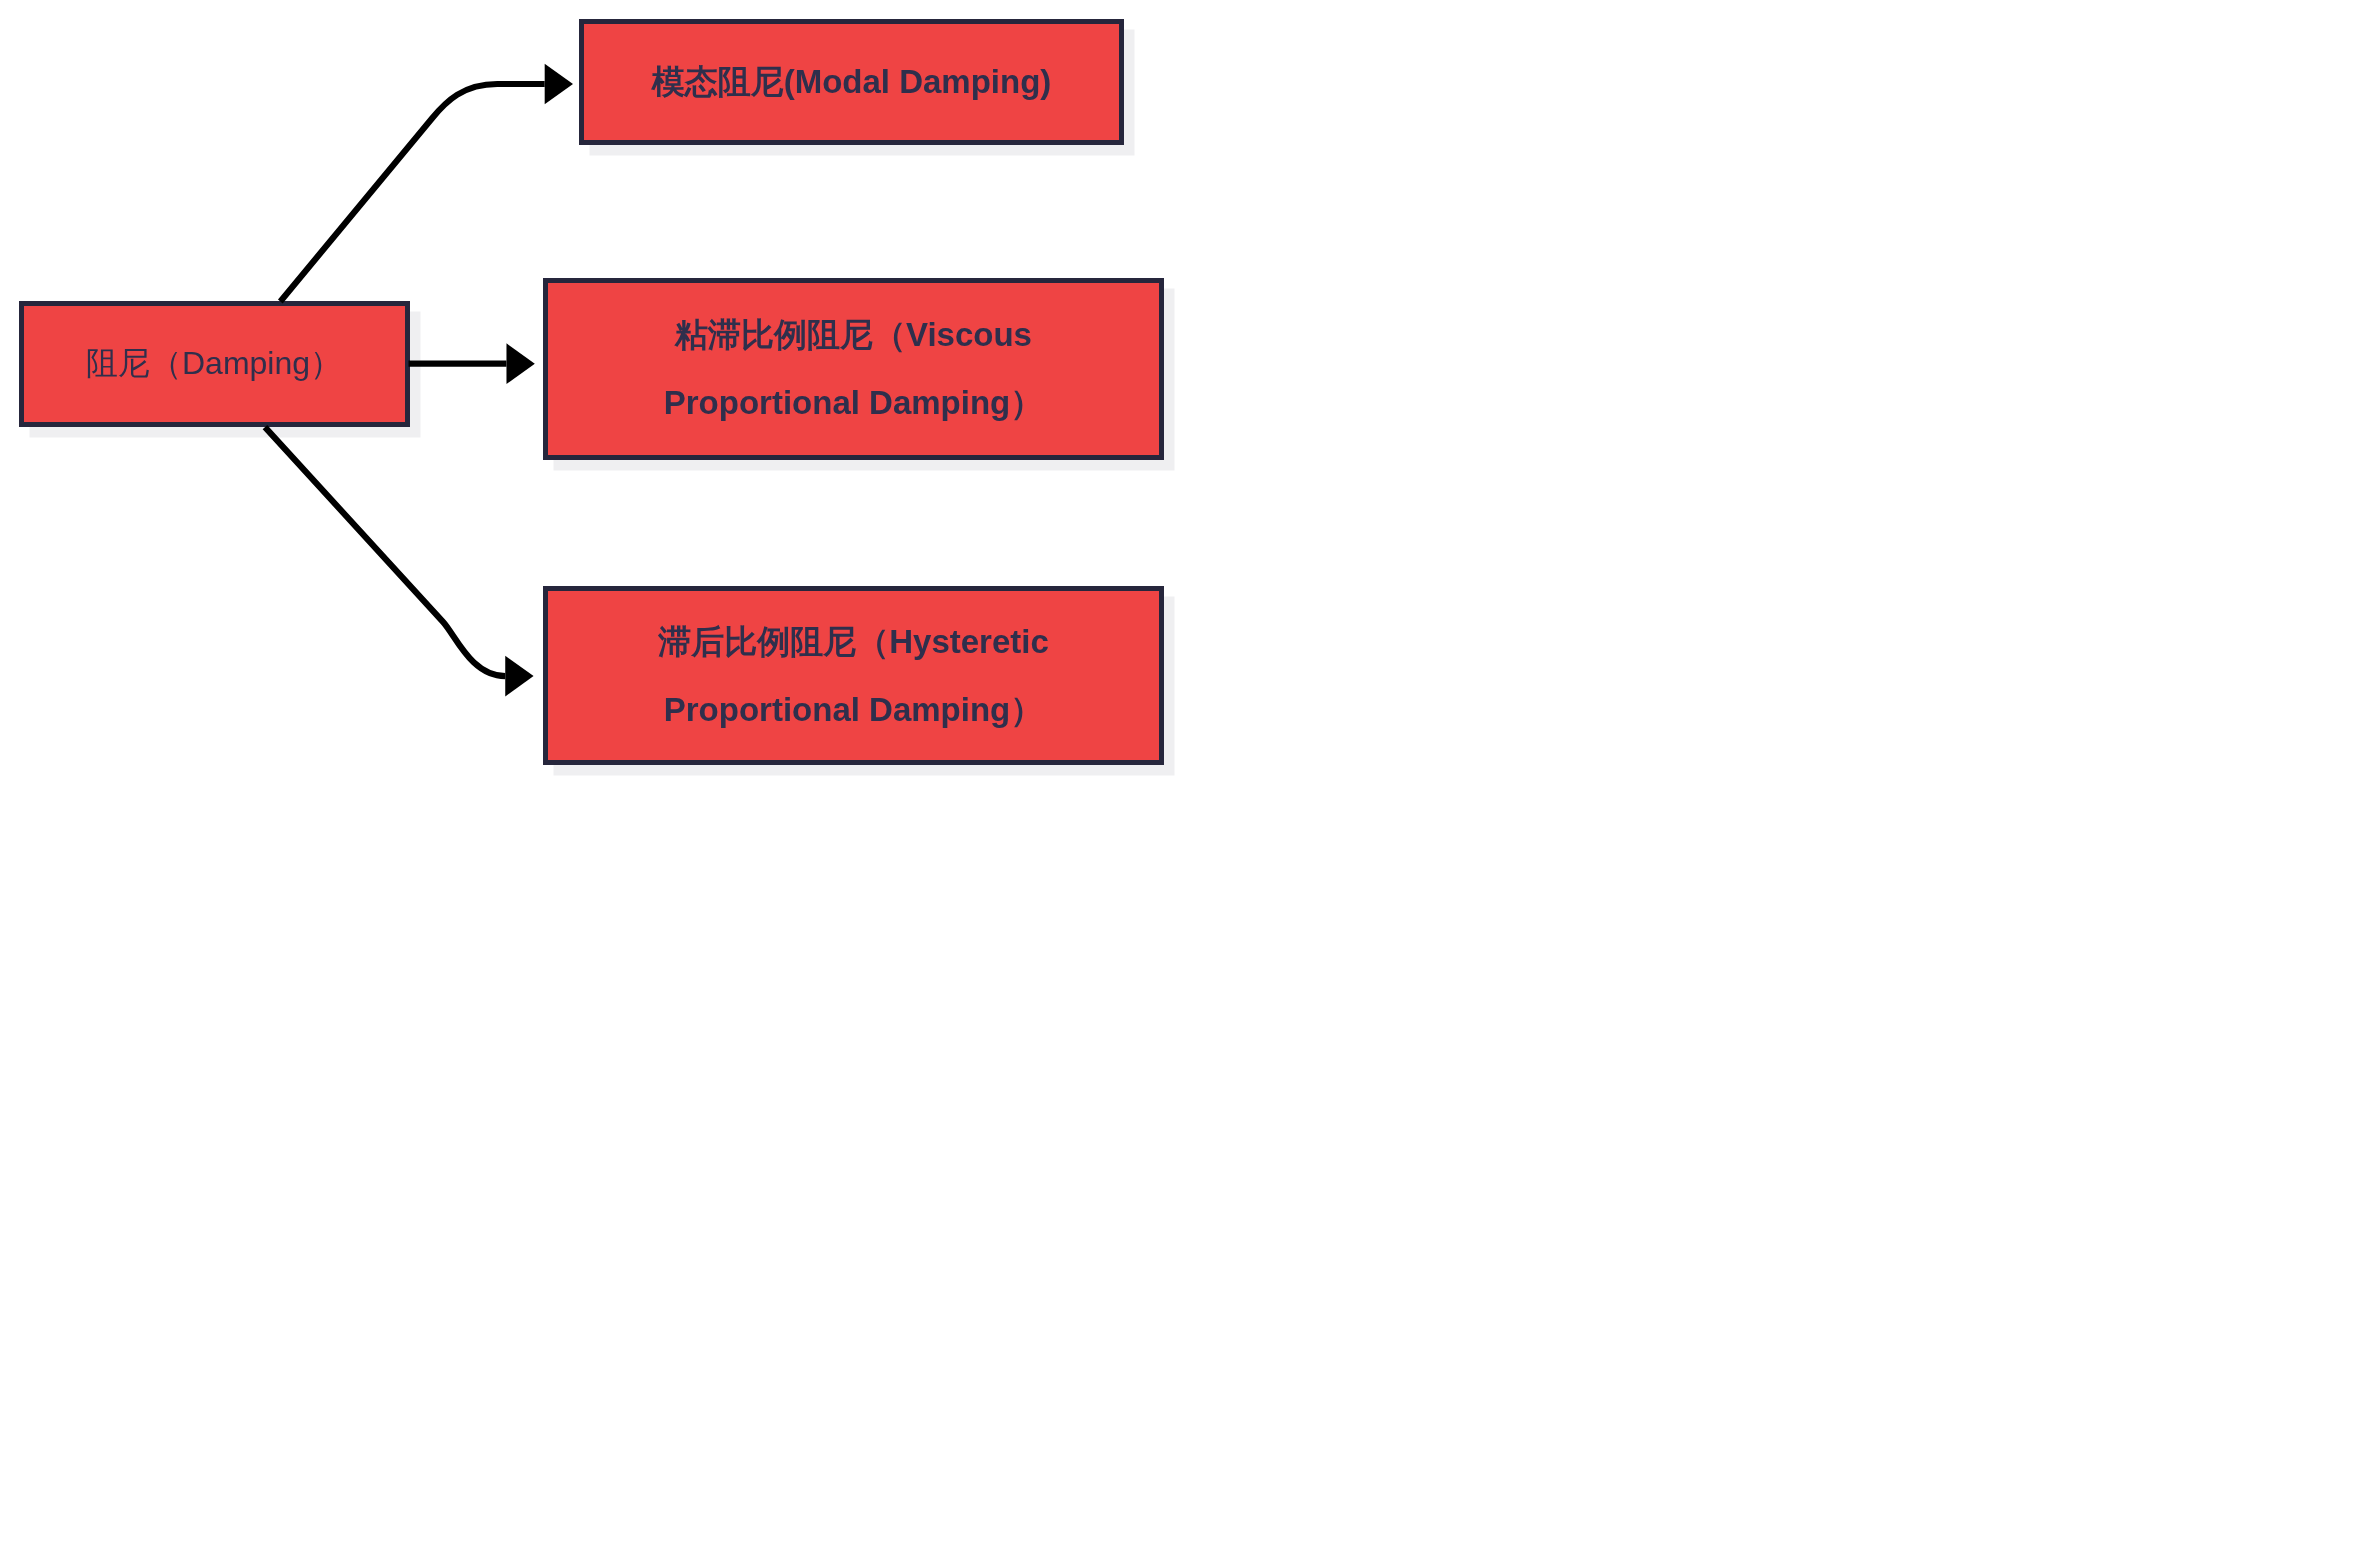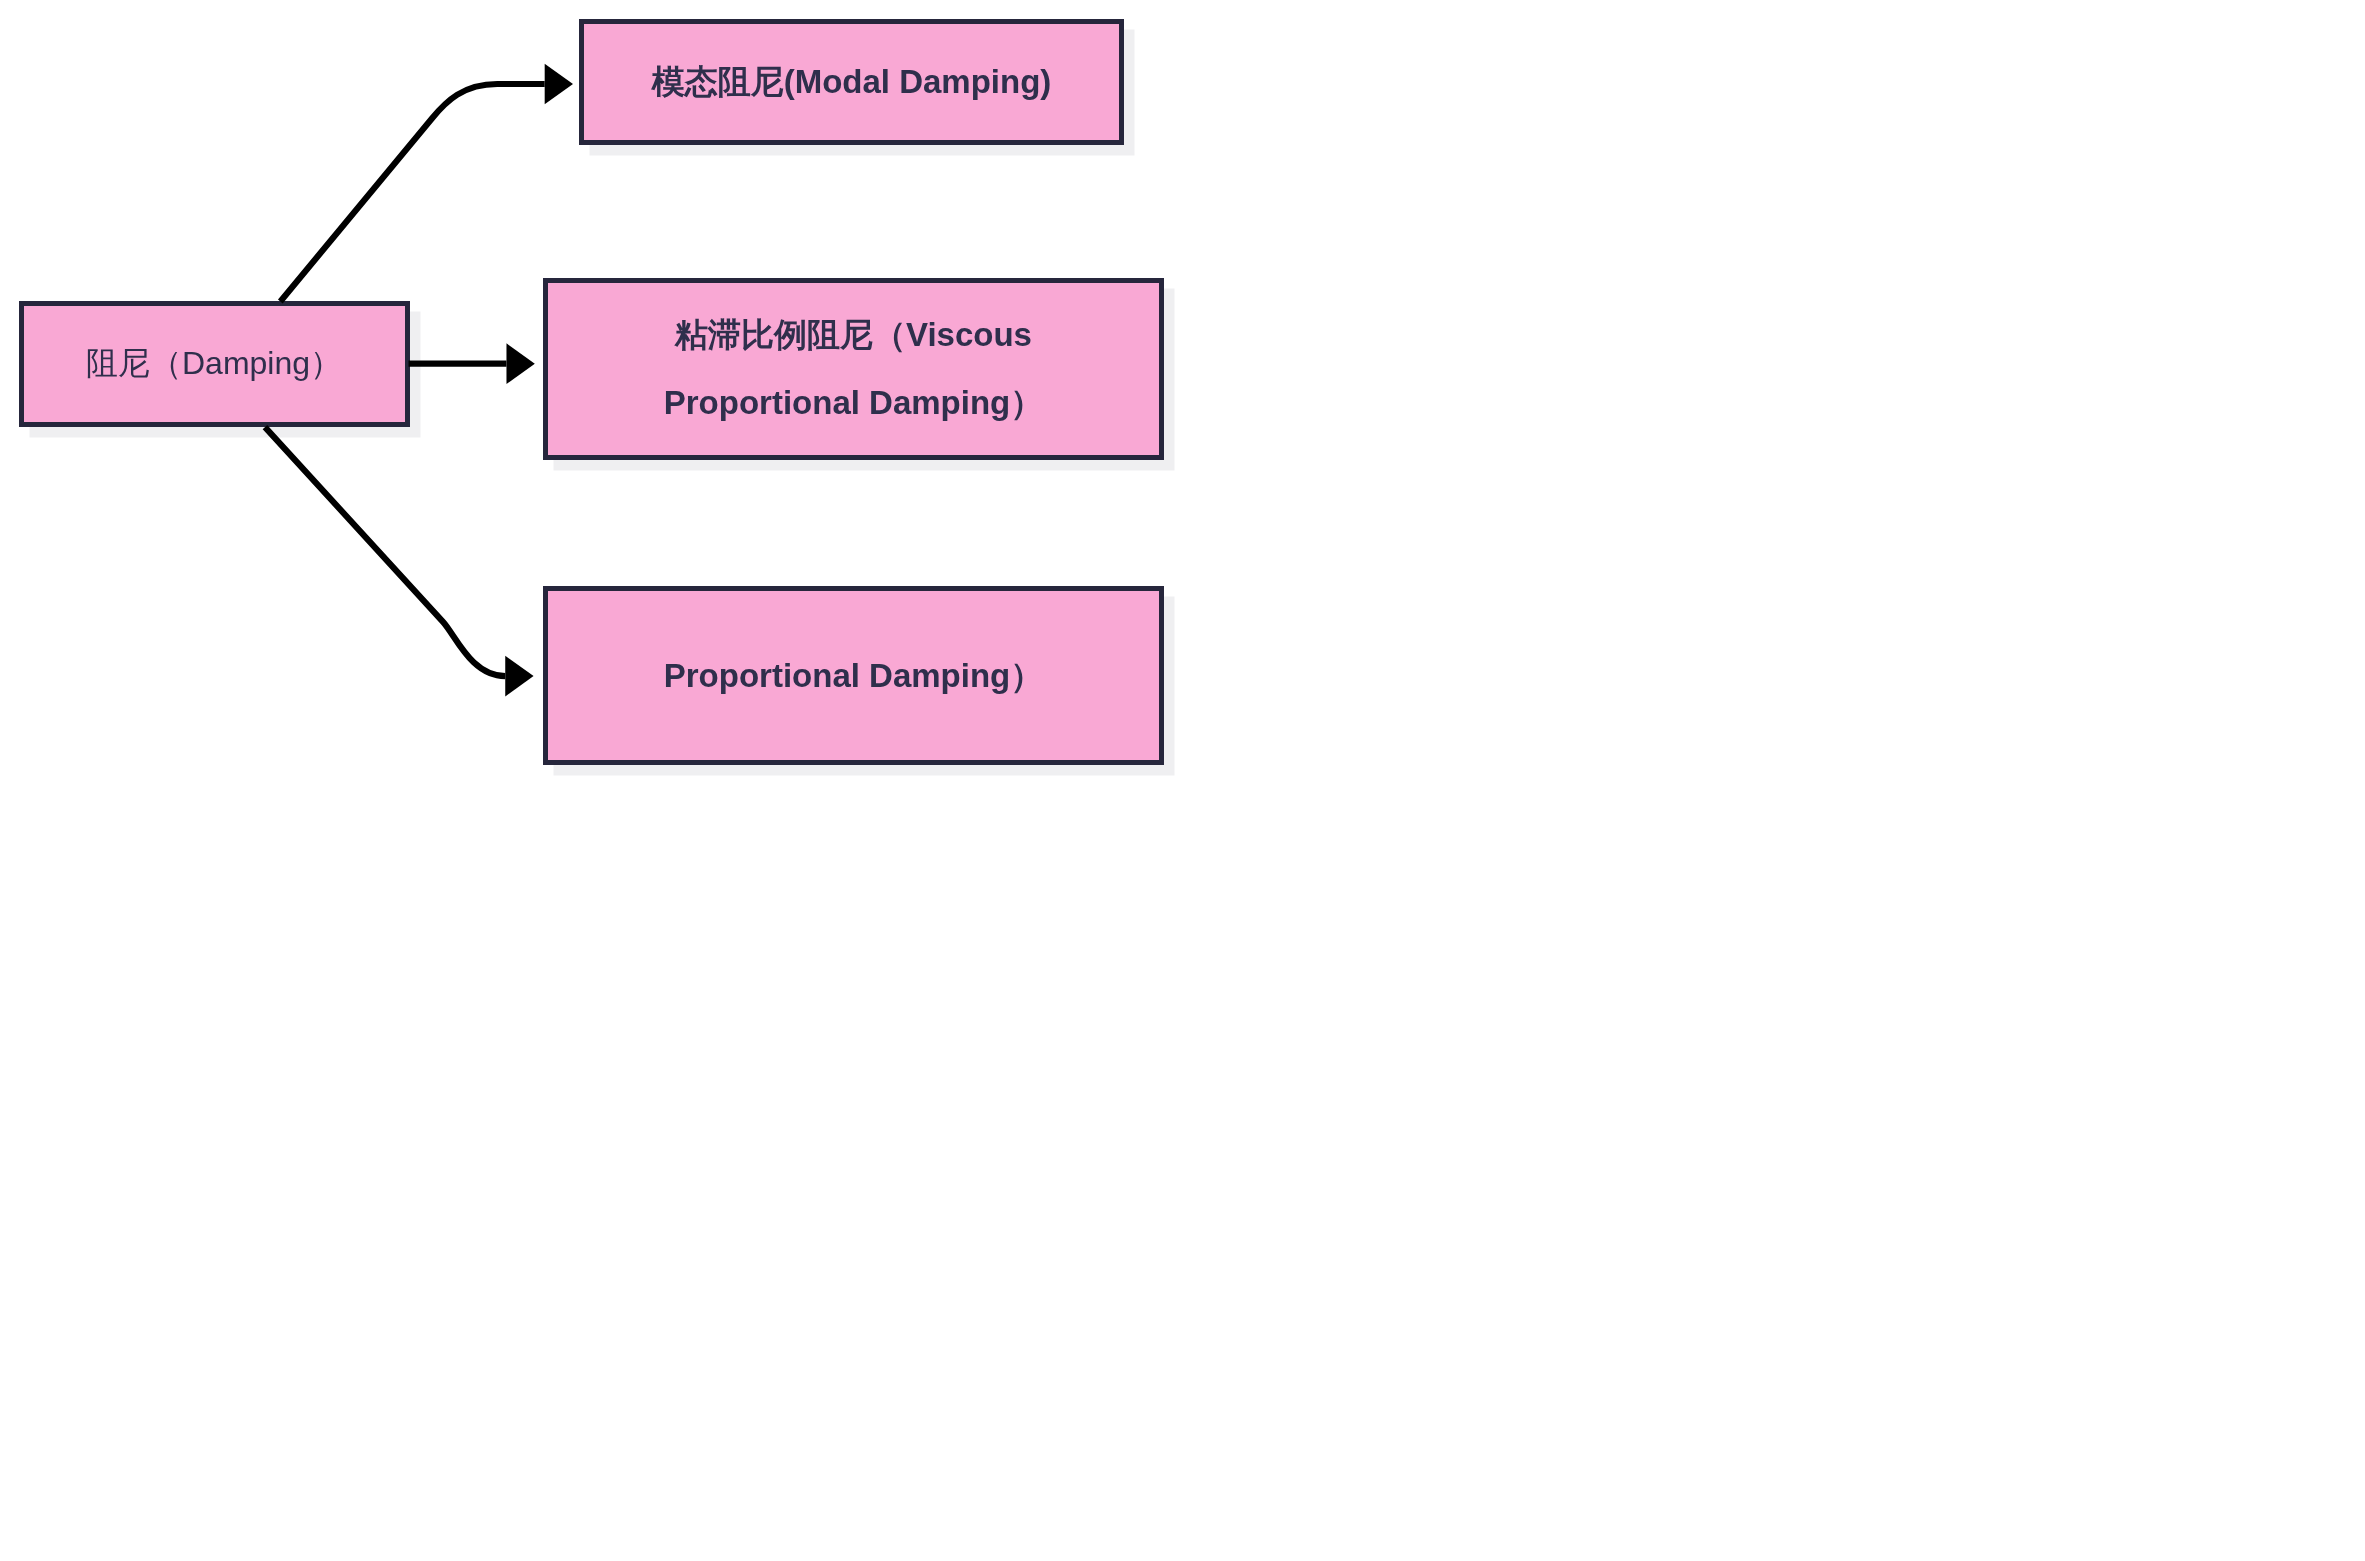--- a/index.html
+++ b/index.html
@@ -36,21 +36,21 @@
     stroke-width:10;
   }
   .arrows polygon{
     fill:var(--arrow);
     stroke:none;
   }
   .node{
     position:absolute;
     z-index:1;
     box-sizing:border-box;
-    background:#f9a8d4;
+    background:#ef4444;
     border:5.5px solid var(--border);
     box-shadow:10.5px 10.5px 0 0 var(--shadow);
     display:flex;
     flex-direction:column;
     justify-content:center;
     align-items:center;
     text-align:center;
     color:var(--text);
   }
   .node .line{
@@ -108,17 +108,18 @@
   <div class="node node-branch node-modal">
     <span class="line">模态阻尼(Modal Damping)</span>
   </div>
 
   <div class="node node-branch node-viscous">
     <span class="line">粘滞比例阻尼（Viscous</span>
     <span class="line">Proportional Damping）</span>
   </div>
 
   <div class="node node-branch node-hysteretic">
+    <span class="line">滞后比例阻尼（Hysteretic</span>
     <span class="line">Proportional Damping）</span>
   </div>
 
 </div>
 
 
 </body></html>

